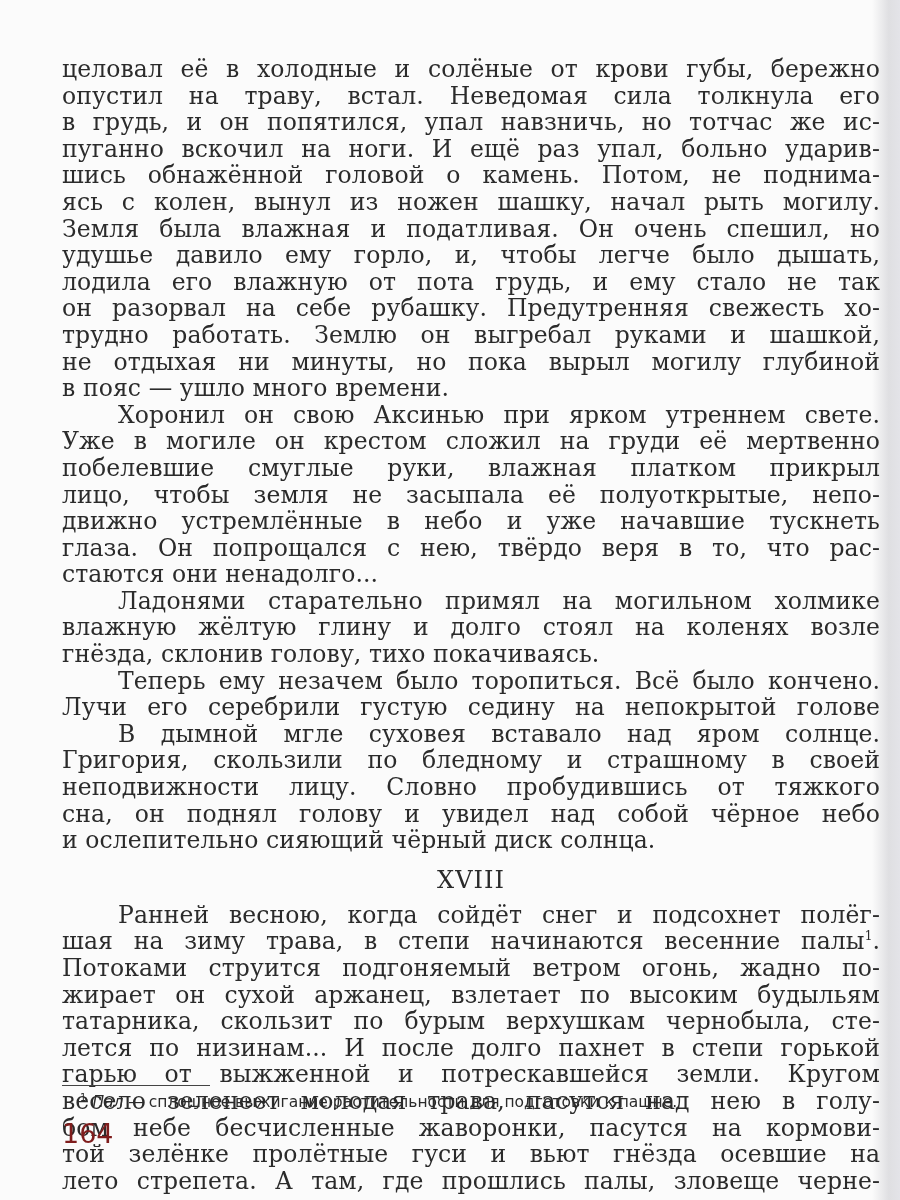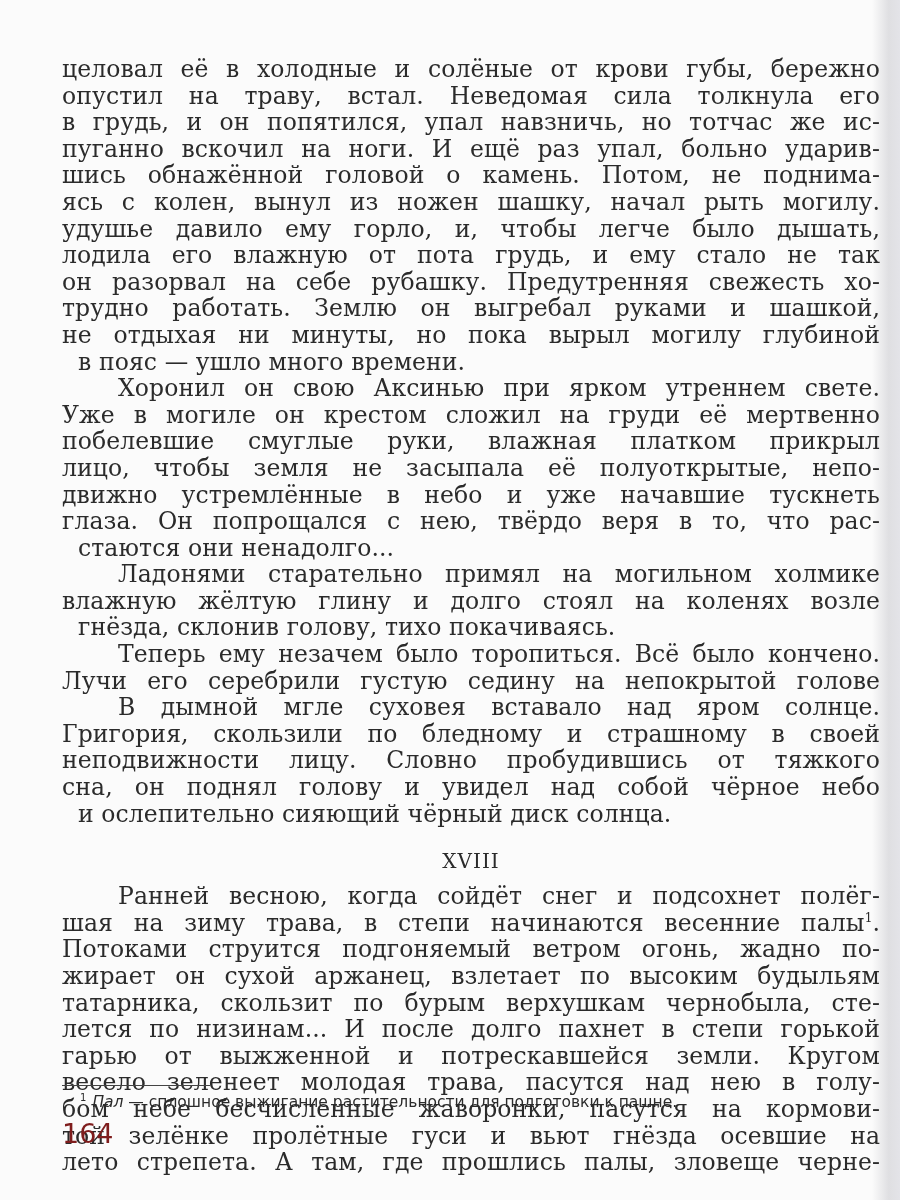--- a/index.html
+++ b/index.html
@@ -35,33 +35,32 @@
     }
     .line {
       display: block;
       white-space: nowrap;
       text-align: justify;
       text-align-last: justify;
       height: 26.6px;
     }
     .line.last {
       text-align-last: left;
-      margin-left: 16px;
     }
     .line.indent {
       padding-left: 56px;
     }
     .chapter-heading {
       display: block;
       text-align: center;
       height: 40px;
       line-height: 40px;
-      margin-top: 14px;
+      margin-top: 6px;
       margin-bottom: 2px;
-      font-size: 20px;
+      font-size: 24px;
       letter-spacing: 1px;
     }
     .footnote-rule {
       position: absolute;
       left: 62px;
       top: 1085px;
       width: 148px;
       height: 1px;
       background: #444;
     }
@@ -102,20 +101,21 @@
 
 <div class="text-column">
 
   <div>
     <span class="line">целовал её в холодные и солёные от крови губы, бережно</span>
     <span class="line">опустил на траву, встал. Неведомая сила толкнула его</span>
     <span class="line">в грудь, и он попятился, упал навзничь, но тотчас же ис-</span>
     <span class="line">пуганно вскочил на ноги. И ещё раз упал, больно ударив-</span>
     <span class="line">шись обнажённой головой о камень. Потом, не поднима-</span>
     <span class="line">ясь с колен, вынул из ножен шашку, начал рыть могилу.</span>
+    <span class="line">Земля была влажная и податливая. Он очень спешил, но</span>
     <span class="line">удушье давило ему горло, и, чтобы легче было дышать,</span>
     <span class="line">лодила его влажную от пота грудь, и ему стало не так</span>
     <span class="line">он разорвал на себе рубашку. Предутренняя свежесть хо-</span>
     <span class="line">трудно работать. Землю он выгребал руками и шашкой,</span>
     <span class="line">не отдыхая ни минуты, но пока вырыл могилу глубиной</span>
     <span class="line last">в пояс — ушло много времени.</span>
   </div>
 
   <div>
     <span class="line indent">Хоронил он свою Аксинью при ярком утреннем свете.</span>

